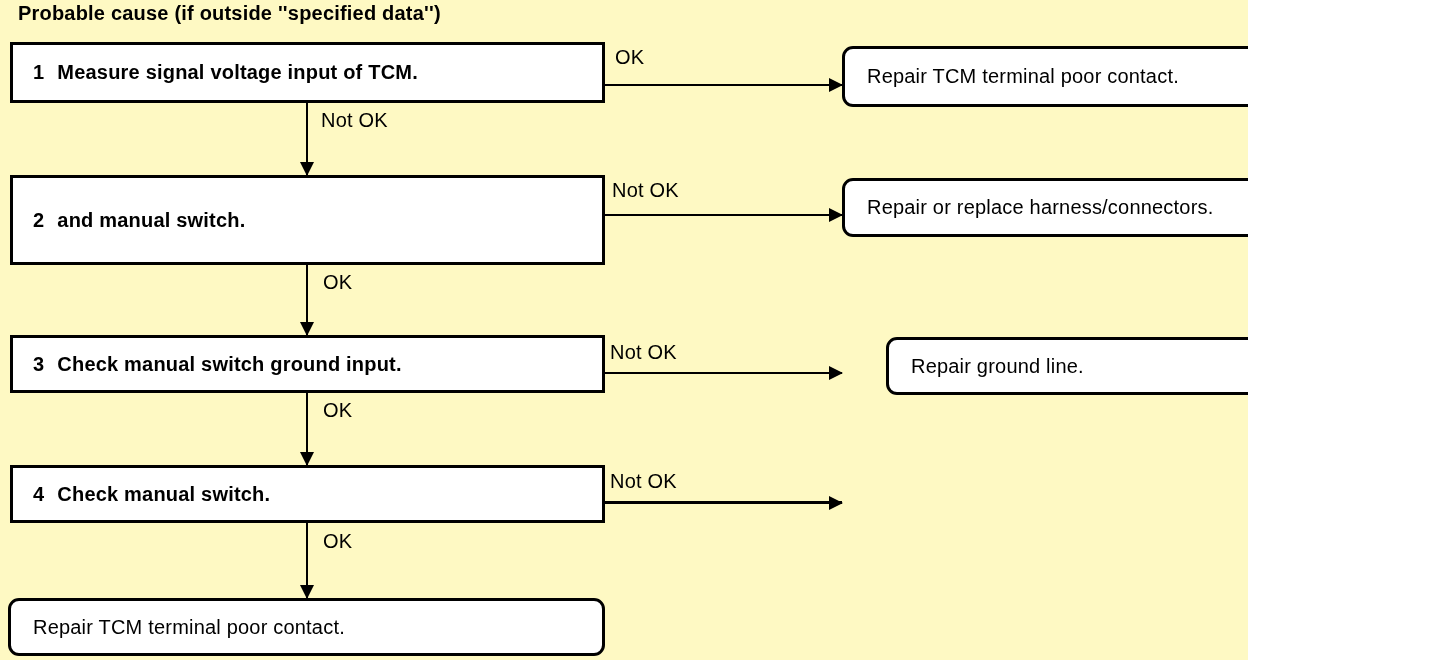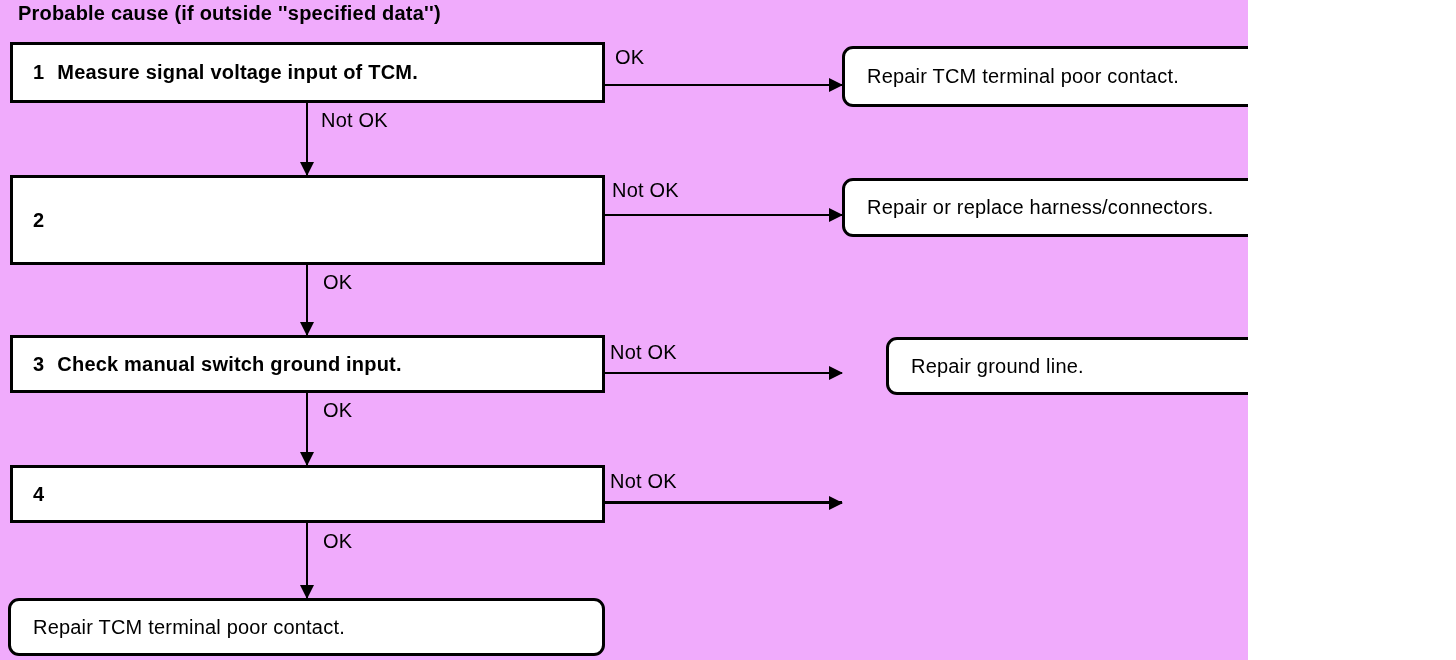--- a/index.html
+++ b/index.html
@@ -1,17 +1,17 @@
 <!DOCTYPE html>
 <html><head>
 <meta charset="utf-8">
 <style>
   html,body { margin:0; padding:0; background:#ffffff; }
   .canvas {
-    position:relative; width:1248px; height:660px; background:#f0abfc;
+    position:relative; width:1248px; height:660px; background:#fef9c3;
     font-family:"Liberation Sans", sans-serif; color:#000;
     overflow:hidden;
   }
   .title {
     position:absolute; left:18px; top:2px;
     font-size:20px; font-weight:700; letter-spacing:0.2px;
   }
   .box {
     position:absolute; border:3px solid #000; background:#fff;
     display:flex; align-items:center;
@@ -97,20 +97,21 @@
   </div>
   <div class="vline v1">
       <span class="vhead"></span>
     </div>
   <div class="vlabel vl1">Not OK</div>
 
   <div class="box step b2">
     <span class="step-inner">
       <span class="num">2</span>
       <span class="txt">
+        <span class="line">and manual switch.</span>
       </span>
     </span>
   </div>
   <div class="hline h2">
       <span class="hhead"></span>
     </div>
   <div class="hlabel hl2">Not OK</div>
   <div class="box action r2">
     <span>Repair or replace harness/connectors.</span>
   </div>
@@ -136,20 +137,24 @@
     <span>Repair ground line.</span>
   </div>
   <div class="vline v3">
       <span class="vhead"></span>
     </div>
   <div class="vlabel vl3">OK</div>
 
   <div class="box step b4">
     <span class="step-inner">
       <span class="num">4</span>
+      <span class="txt">
+        <span class="line">Check manual switch.</span>
+        <span class="line"></span>
+      </span>
     </span>
   </div>
   <div class="hline h4">
       <span class="hhead"></span>
     </div>
   <div class="hlabel hl4">Not OK</div>
   <div class="vline v4">
       <span class="vhead"></span>
     </div>
   <div class="vlabel vl4">OK</div>

